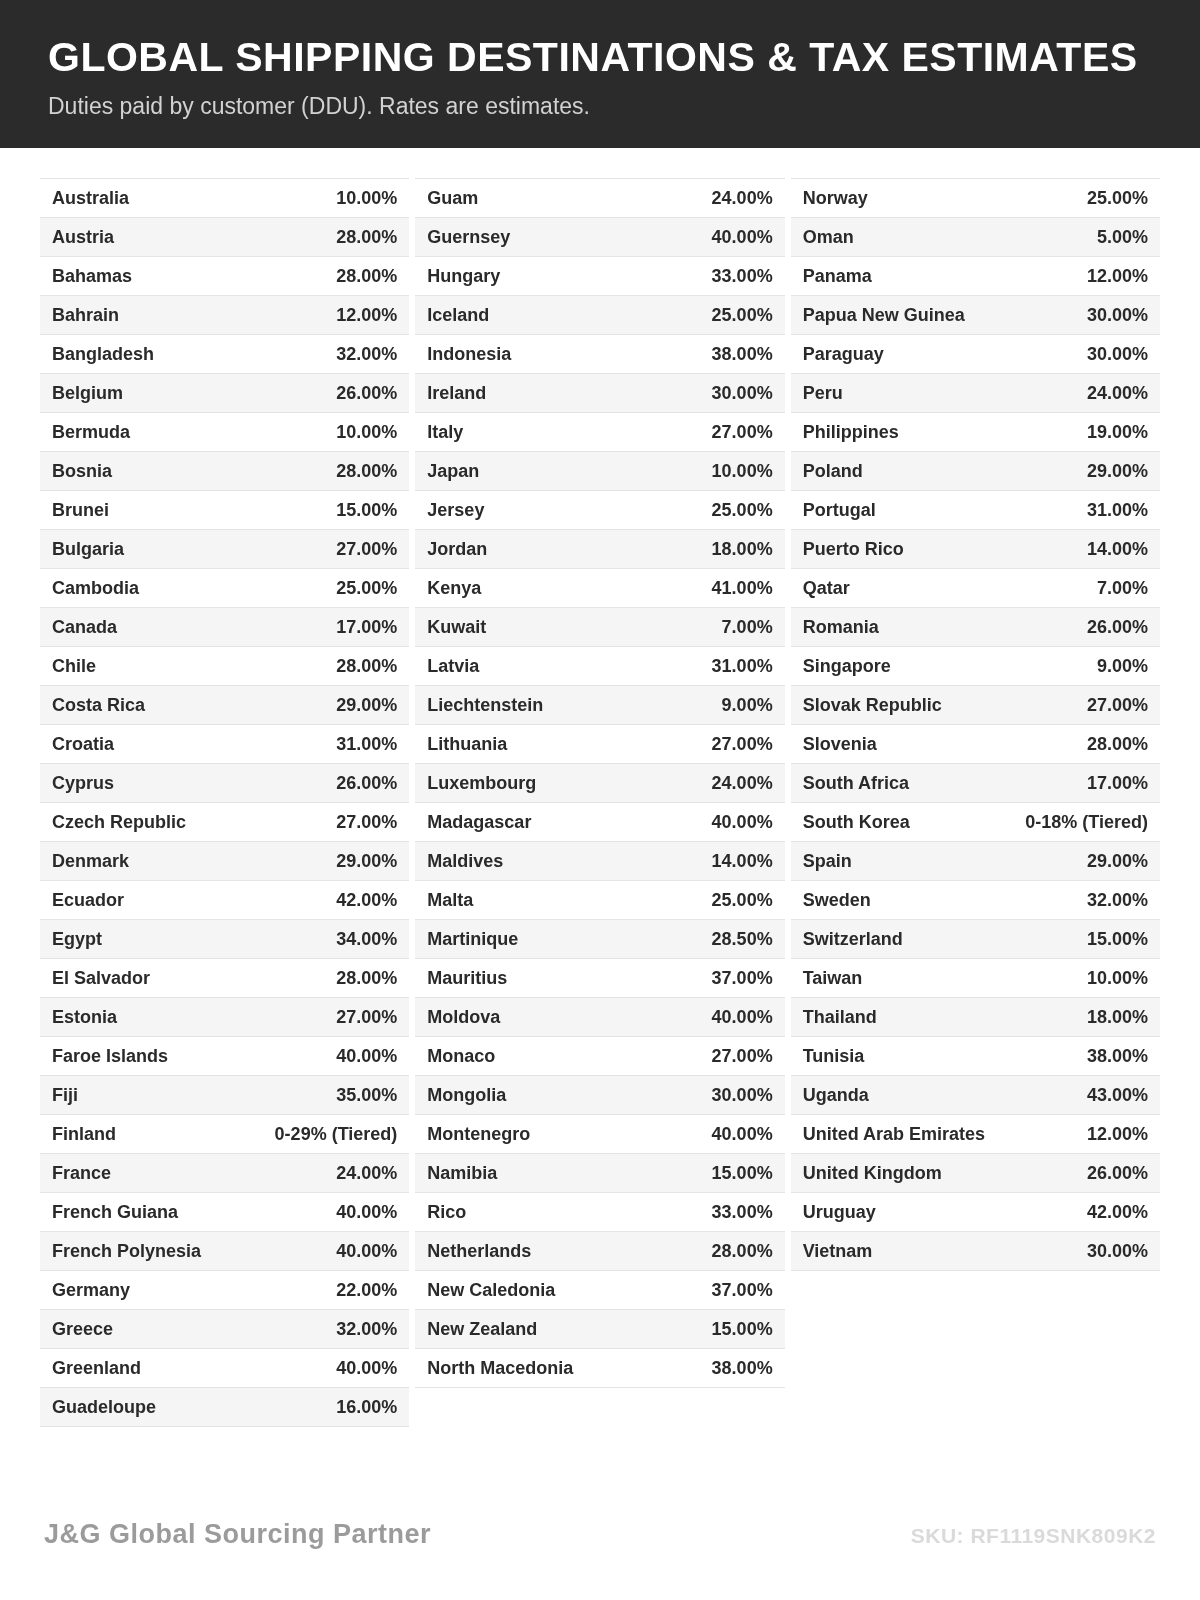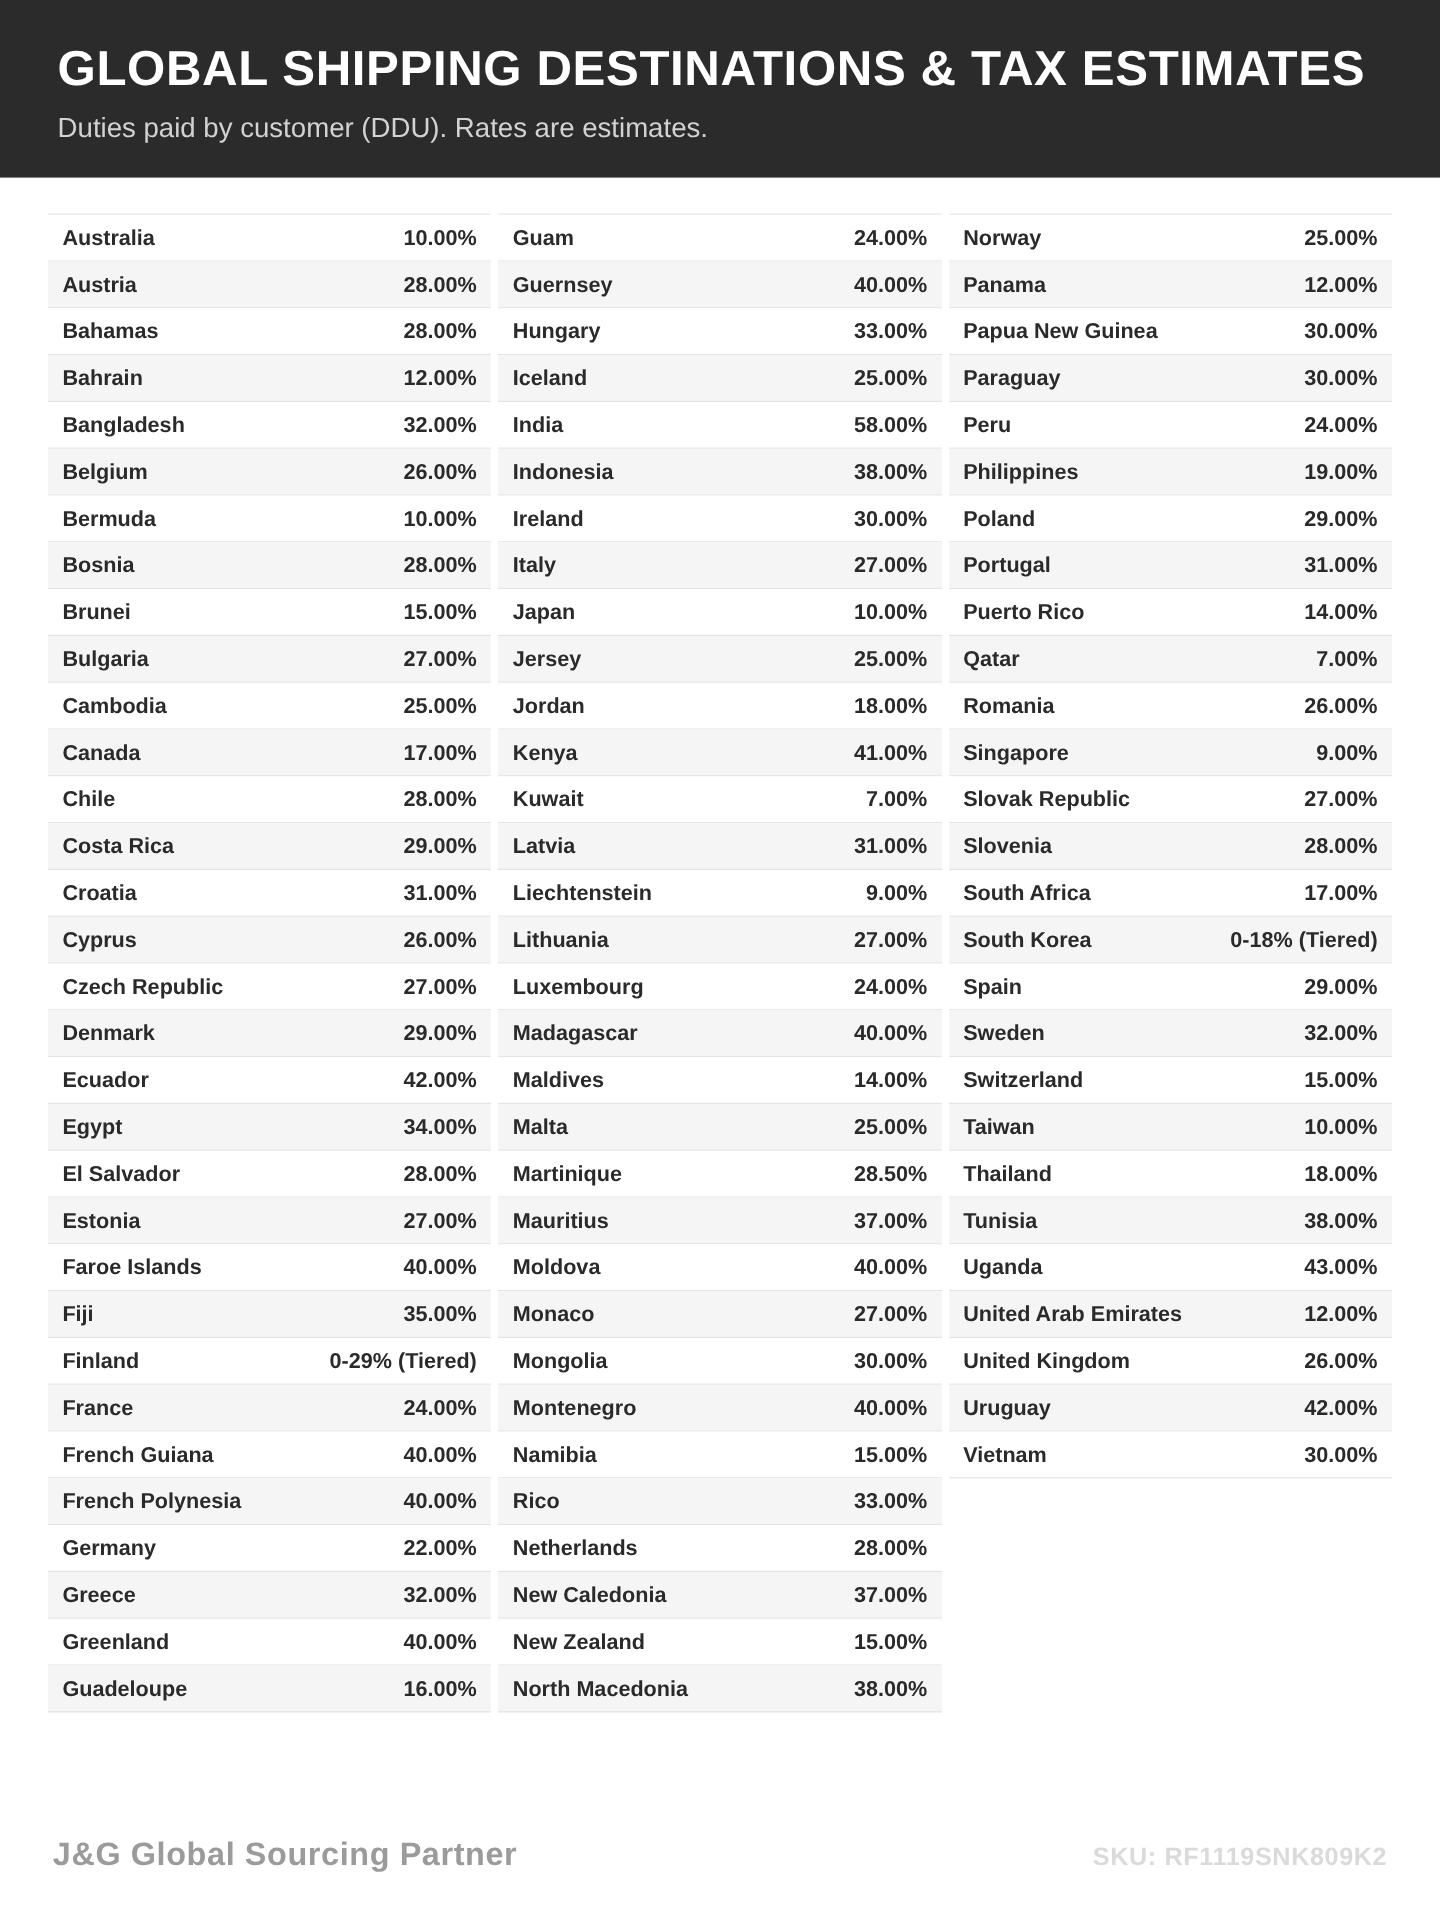--- a/index.html
+++ b/index.html
@@ -67,21 +67,21 @@
     font-weight: 700;
     color: #2a2a2a;
     white-space: nowrap;
     text-align: right;
   }
   
   .footer {
     position: absolute;
     left: 44px;
     right: 44px;
-    bottom: 39px;
+    bottom: 50px;
     display: flex;
     justify-content: space-between;
     align-items: baseline;
   }
   .brand {
     font-size: 27px;
     font-weight: 800;
     color: #9b9b9b;
     letter-spacing: 0.5px;
   }
@@ -245,24 +245,20 @@
         </div>
         <div class="row">
           <span class="country">Hungary</span>
           <span class="rate">33.00%</span>
         </div>
         <div class="row">
           <span class="country">Iceland</span>
           <span class="rate">25.00%</span>
         </div>
         <div class="row">
-          <span class="country">India</span>
-          <span class="rate">58.00%</span>
-        </div>
-        <div class="row">
           <span class="country">Indonesia</span>
           <span class="rate">38.00%</span>
         </div>
         <div class="row">
           <span class="country">Ireland</span>
           <span class="rate">30.00%</span>
         </div>
         <div class="row">
           <span class="country">Italy</span>
           <span class="rate">27.00%</span>
@@ -361,20 +357,24 @@
         </div>
         <div class="row">
           <span class="country">North Macedonia</span>
           <span class="rate">38.00%</span>
         </div>
       </div>
     <div class="rate-column">
         <div class="row">
           <span class="country">Norway</span>
           <span class="rate">25.00%</span>
+        </div>
+        <div class="row">
+          <span class="country">Oman</span>
+          <span class="rate">5.00%</span>
         </div>
         <div class="row">
           <span class="country">Panama</span>
           <span class="rate">12.00%</span>
         </div>
         <div class="row">
           <span class="country">Papua New Guinea</span>
           <span class="rate">30.00%</span>
         </div>
         <div class="row">

